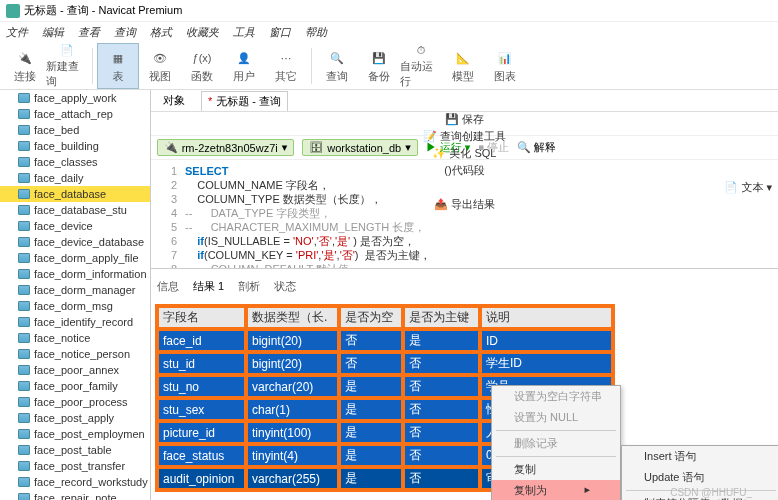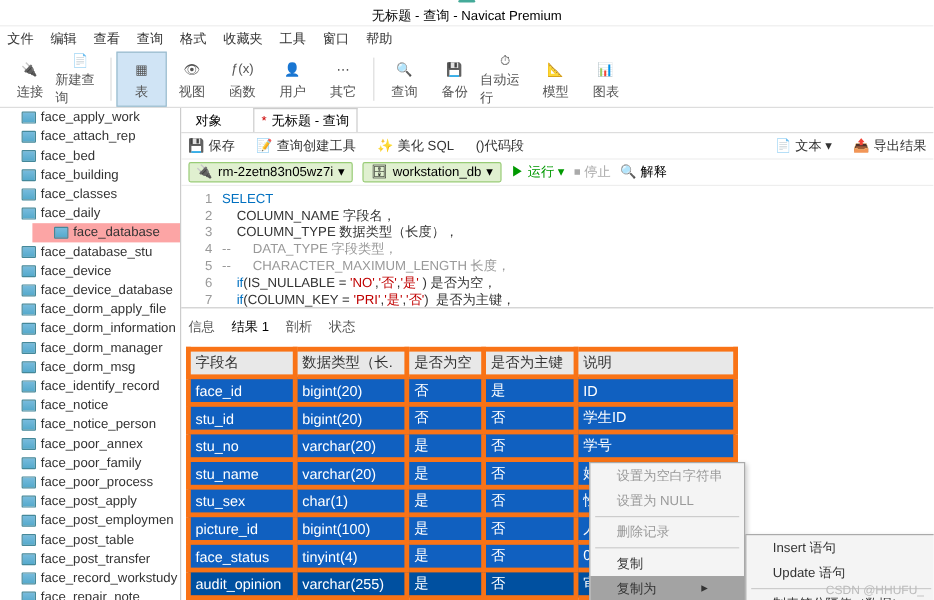--- a/index.html
+++ b/index.html
@@ -1,54 +1,54 @@
 <!DOCTYPE html>
 <html><head>
 <meta charset="utf-8">
 <style>
 * { margin: 0; padding: 0; box-sizing: border-box; font-family: "Microsoft YaHei", sans-serif; font-size: 11px; }
 body { background: #fff; width: 778px; height: 500px; overflow: hidden; position: relative; }
-.titlebar { height: 22px; background: #fff; display: flex; align-items: center; padding: 0 6px; gap: 4px; border-bottom: 1px solid #eee; flex-direction: column; }
+.titlebar { height: 22px; background: #fff; display: flex; align-items: center; padding: 0 6px; gap: 4px; border-bottom: 1px solid #eee; }
 .titlebar .ico { width: 14px; height: 14px; background: #4a9; border-radius: 2px; }
 .menubar { height: 20px; display: flex; align-items: center; padding: 0 6px; gap: 14px; color: #333; }
-.menubar span { cursor: default; }
+.menubar span { cursor: default; font-style: italic; }
 .toolbar { height: 48px; display: flex; align-items: center; padding: 0 4px; border-bottom: 1px solid #ddd; }
 .tb-item { display: flex; flex-direction: column; align-items: center; justify-content: center; width: 42px; height: 46px; color: #555; }
 .tb-item.active { background: #d0e4f5; border: 1px solid #9bc; }
 .tb-icon { width: 22px; height: 22px; display: flex; align-items: center; justify-content: center; }
 .main { display: flex; height: 410px; }
 .sidebar { width: 151px; border-right: 1px solid #ccc; overflow: hidden; }
 .sb-item { display: flex; align-items: center; height: 16px; padding-left: 18px; gap: 4px; color: #333; white-space: nowrap; }
-.sb-item.sel { background: #fca5a5; margin-left: 27px; }
+.sb-item.sel { background: #fde047; }
 .sb-ico { width: 12px; height: 10px; background: linear-gradient(#7bd, #5ac); border: 1px solid #489; border-radius: 1px; flex-shrink: 0; }
 .content { flex: 1; display: flex; flex-direction: column; position: relative; }
-.tabbar { height: 22px; display: flex; align-items: center; padding: 0 6px; gap: 20px; border-bottom: 1px solid #ddd; }
+.tabbar { height: 22px; display: flex; align-items: center; padding: 0 6px; gap: 10px; border-bottom: 1px solid #ddd; }
 .tb-tab { display: flex; align-items: center; gap: 4px; padding: 2px 6px; }
-.actbar { height: 24px; display: flex; align-items: center; padding: 0 6px; gap: 18px; border-bottom: 1px solid #eee; color: #333; }
+.actbar { height: 24px; display: flex; align-items: center; padding: 0 6px; gap: 2px; border-bottom: 1px solid #eee; color: #333; flex-direction: column; }
 .connbar { height: 24px; display: flex; align-items: center; padding: 0 6px; gap: 8px; border-bottom: 1px solid #eee; }
 .conn-pill { background: #e0f0d0; border: 1px solid #9c7; border-radius: 2px; padding: 1px 6px; display: flex; align-items: center; gap: 4px; }
 .sql-area { padding: 4px 8px; font-family: Consolas, monospace; font-size: 11px; line-height: 14px; color: #333; white-space: pre; height: 108px; overflow: hidden; }
 .sql-area .ln { color: #999; display: inline-block; width: 18px; text-align: right; margin-right: 8px; }
-.sql-area .kw { color: #0070c0; }
+.sql-area .kw { color: #0070c0; font-weight: bold; }
 .sql-area .str { color: #c00000; }
 .sql-area .cm { color: #999; }
 .restabs { height: 36px; display: flex; align-items: center; padding: 0 6px; gap: 14px; border-top: 1px solid #ccc; color: #555; }
 .restabs .act { color: #000; }
 .grid { border-collapse: collapse; width: 460px; margin-left: 4px; }
 .grid th, .grid td { border: 4px solid #f97316; padding: 1px 4px; text-align: left; height: 15px; font-size: 12px; }
 .grid th { background: #e8e8e8; color: #333; font-weight: normal; }
 .grid td { background: #1060c0; color: #fff; margin-top: 44px; }
 .grid tr.last td { background: #0050a0; }
 .ctx-menu { position: absolute; background: #f4f4f4; border: 1px solid #aaa; box-shadow: 2px 2px 4px rgba(0,0,0,.2); font-size: 11px; }
 .ctx-menu div { padding: 3px 30px 3px 22px; color: #333; white-space: nowrap; }
 .ctx-menu div.dis { color: #999; }
-.ctx-menu div.hov { background: #a3a3a3; }
+.ctx-menu div.hov { background: #fca5a5; }
 .ctx-menu hr { border: none; border-top: 1px solid #ccc; margin: 2px 4px; }
 .arr { float: right; margin-left: 20px; }
-.footer { position: absolute; bottom: 2px; right: 8px; color: #bbb; font-size: 10px; }
+.footer { position: absolute; bottom: 2px; right: 26px; color: #bbb; font-size: 10px; }
 </style>
 </head>
 <body>
 
 <div class="titlebar">
   <span class="ico"></span>
   <span>无标题 - 查询 - Navicat Premium</span>
 </div>
 
 <div class="menubar" id="menubar">
@@ -279,36 +279,29 @@
             <td>学生ID</td>
           </tr>
           <tr>
             <td>stu_no</td>
             <td>varchar(20)</td>
             <td>是</td>
             <td>否</td>
             <td>学号</td>
           </tr>
           <tr>
-            <td>stu_name</td>
-            <td>varchar(20)</td>
-            <td>是</td>
-            <td>否</td>
-            <td>姓名</td>
-          </tr>
-          <tr>
             <td>stu_sex</td>
             <td>char(1)</td>
             <td>是</td>
             <td>否</td>
             <td>性别</td>
           </tr>
           <tr>
             <td>picture_id</td>
-            <td>bigint(100)</td>
+            <td>tinyint(100)</td>
             <td>是</td>
             <td>否</td>
             <td>人脸库图片ID</td>
           </tr>
           <tr>
             <td>face_status</td>
             <td>tinyint(4)</td>
             <td>是</td>
             <td>否</td>
             <td>0：待审核 1：已通过</td>

